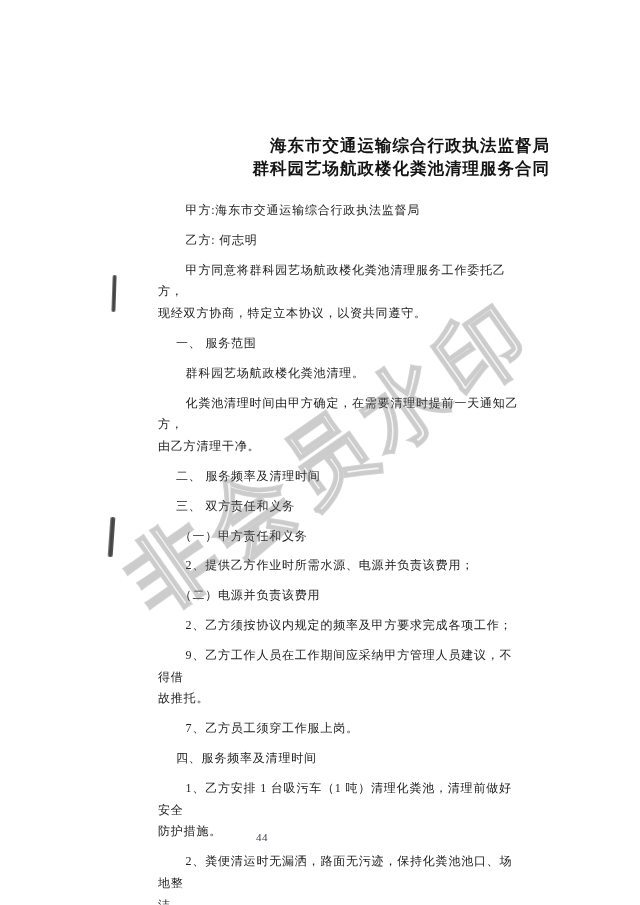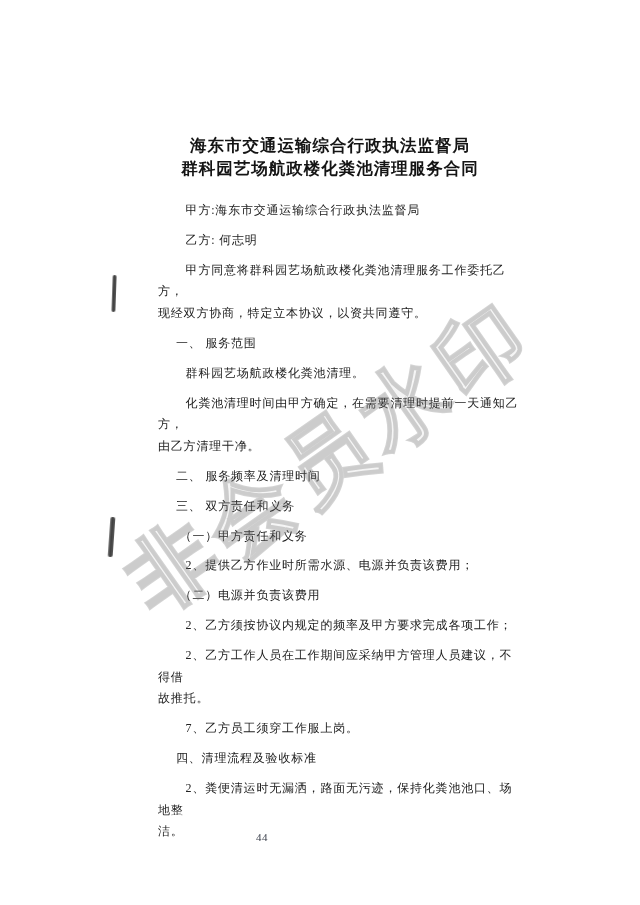--- a/index.html
+++ b/index.html
@@ -8,21 +8,21 @@
     width:640px;height:905px;
     background:#ffffff;
     overflow:hidden;
     font-family:"Liberation Serif","DejaVu Serif",serif;
     color:#1f1f1f;
   }
   
   .title-block{
     position:absolute;
     top:134px;left:110px;width:440px;
-    text-align:center;
+    text-align:right;
   }
   .title-line{
     margin:0;
     font-size:16.5px;
     line-height:23px;
     font-weight:bold;
     letter-spacing:1px;
     color:#141414;
   }
   
@@ -102,23 +102,25 @@
     <p class="para p-head">一、 服务范围</p>
     <p class="para p-indent">群科园艺场航政楼化粪池清理。</p>
     <p class="para p-indent">化粪池清理时间由甲方确定，在需要清理时提前一天通知乙方，
 由乙方清理干净。</p>
     <p class="para p-head">二、 服务频率及清理时间</p>
     <p class="para p-head">三、 双方责任和义务</p>
     <p class="para p-paren">（一）甲方责任和义务</p>
     <p class="para p-indent">2、提供乙方作业时所需水源、电源并负责该费用；</p>
     <p class="para p-paren">（二）电源并负责该费用</p>
     <p class="para p-indent">2、乙方须按协议内规定的频率及甲方要求完成各项工作；</p>
-    <p class="para p-indent">2、乙方工作人员在工作期间应采纳甲方管理人员建议，不得借
+    <p class="para p-indent">9、乙方工作人员在工作期间应采纳甲方管理人员建议，不得借
 故推托。</p>
     <p class="para p-indent">7、乙方员工须穿工作服上岗。</p>
-    <p class="para p-head">四、清理流程及验收标准</p>
+    <p class="para p-head">四、服务频率及清理时间</p>
+    <p class="para p-indent">1、乙方安排 1 台吸污车（1 吨）清理化粪池，清理前做好安全
+防护措施。</p>
     <p class="para p-indent">2、粪便清运时无漏洒，路面无污迹，保持化粪池池口、场地整
 洁。</p>
   </div>
 
   <div class="page-number">44</div>
 
 </div>
 
 </body></html>

